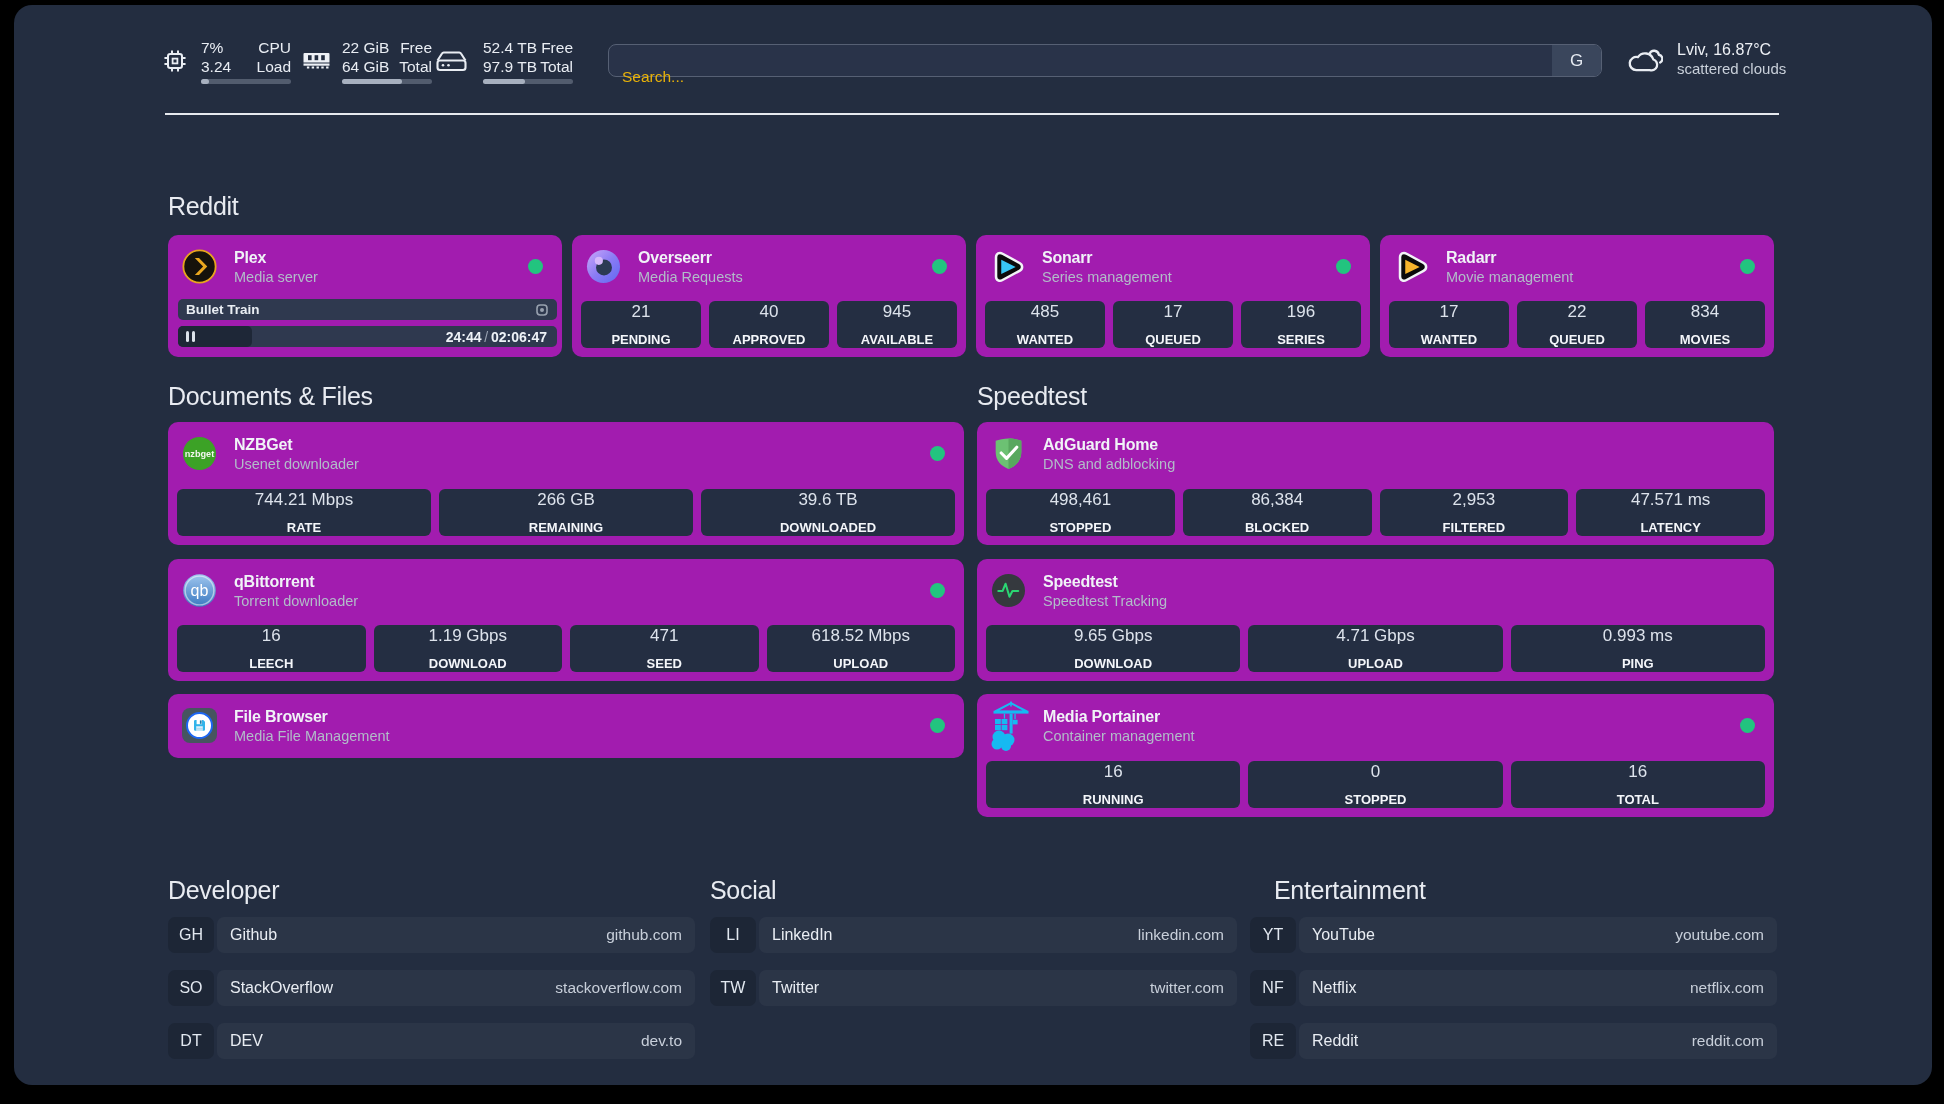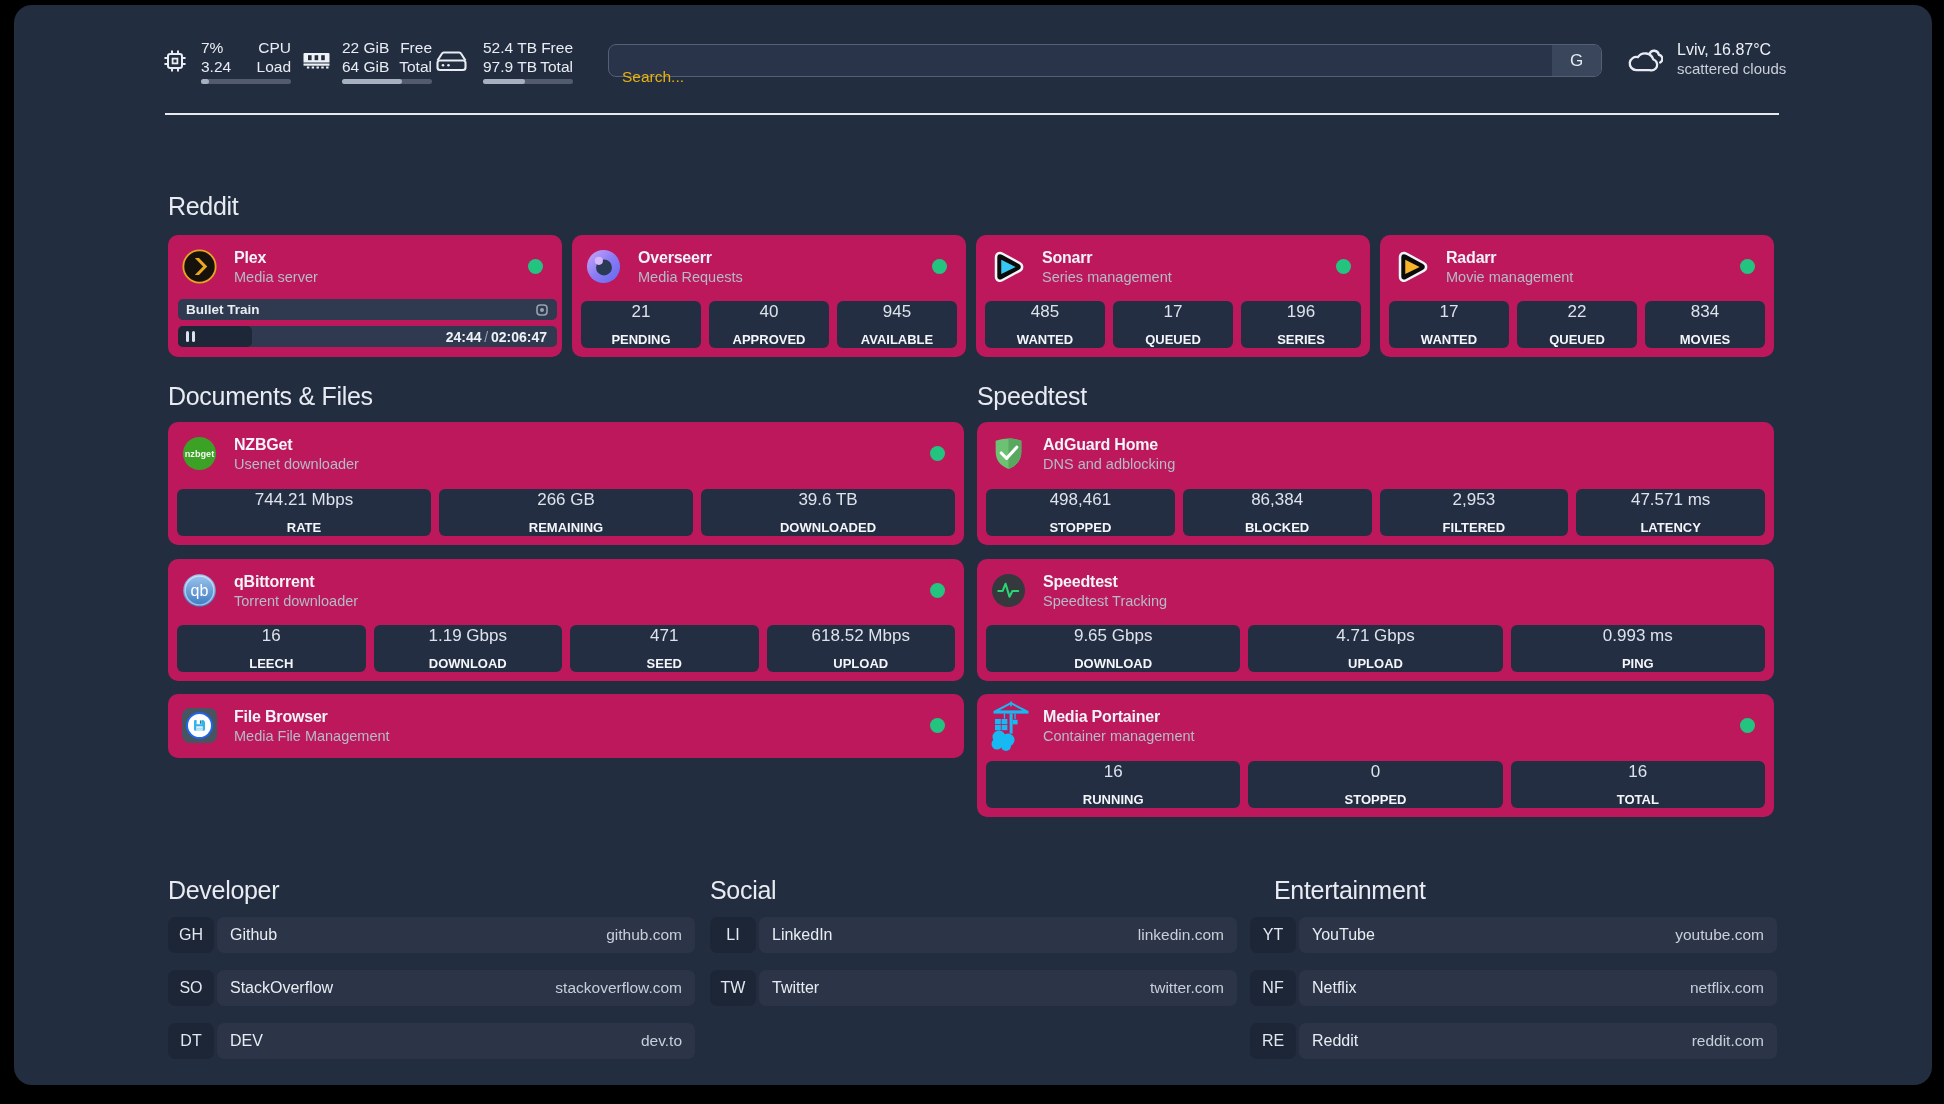--- a/index.html
+++ b/index.html
@@ -1,18 +1,18 @@
 <!DOCTYPE html>
 <html><head><meta charset="utf-8"><style>
 *{margin:0;padding:0;box-sizing:border-box}
 html,body{width:1944px;height:1104px;background:#000;font-family:"Liberation Sans",sans-serif;position:relative;overflow:hidden}
 .frame{position:absolute;left:14px;top:5px;width:1918px;height:1080px;background:#232d40;border-radius:18px}
 .abs{position:absolute}
 .h2{position:absolute;font-size:25px;font-weight:400;color:#e8ebf1;letter-spacing:-0.3px;line-height:30px}
-.card{position:absolute;background:#be185d;border-radius:10px}
+.card{position:absolute;background:#a21caf;border-radius:10px}
 .cico{position:absolute;left:14px;top:14px;width:35px;height:35px}
 .ct{position:absolute;left:66px;top:13px;white-space:nowrap}
 .ct .t{font-size:16px;font-weight:700;color:#f0f3f7;line-height:20px;letter-spacing:-0.2px}
 .ct .s{font-size:14.5px;color:#b2bcc9;line-height:19px}
 .dot{position:absolute;width:15px;height:15px;border-radius:50%;background:#22c47f;right:19px;top:24px}
 .stats{position:absolute;left:9px;right:9px;bottom:9px;display:flex;gap:8px}
 .sb{flex:1;height:47px;background:#242e42;border-radius:6px;display:flex;flex-direction:column;align-items:center;justify-content:center}
 .sb .n{font-size:17px;color:#dde3ec;line-height:20px}
 .sb .l{font-size:13px;font-weight:700;color:#f4f6fa;line-height:15px;margin-top:10px}
 .res{position:absolute;top:39px;width:90px}

